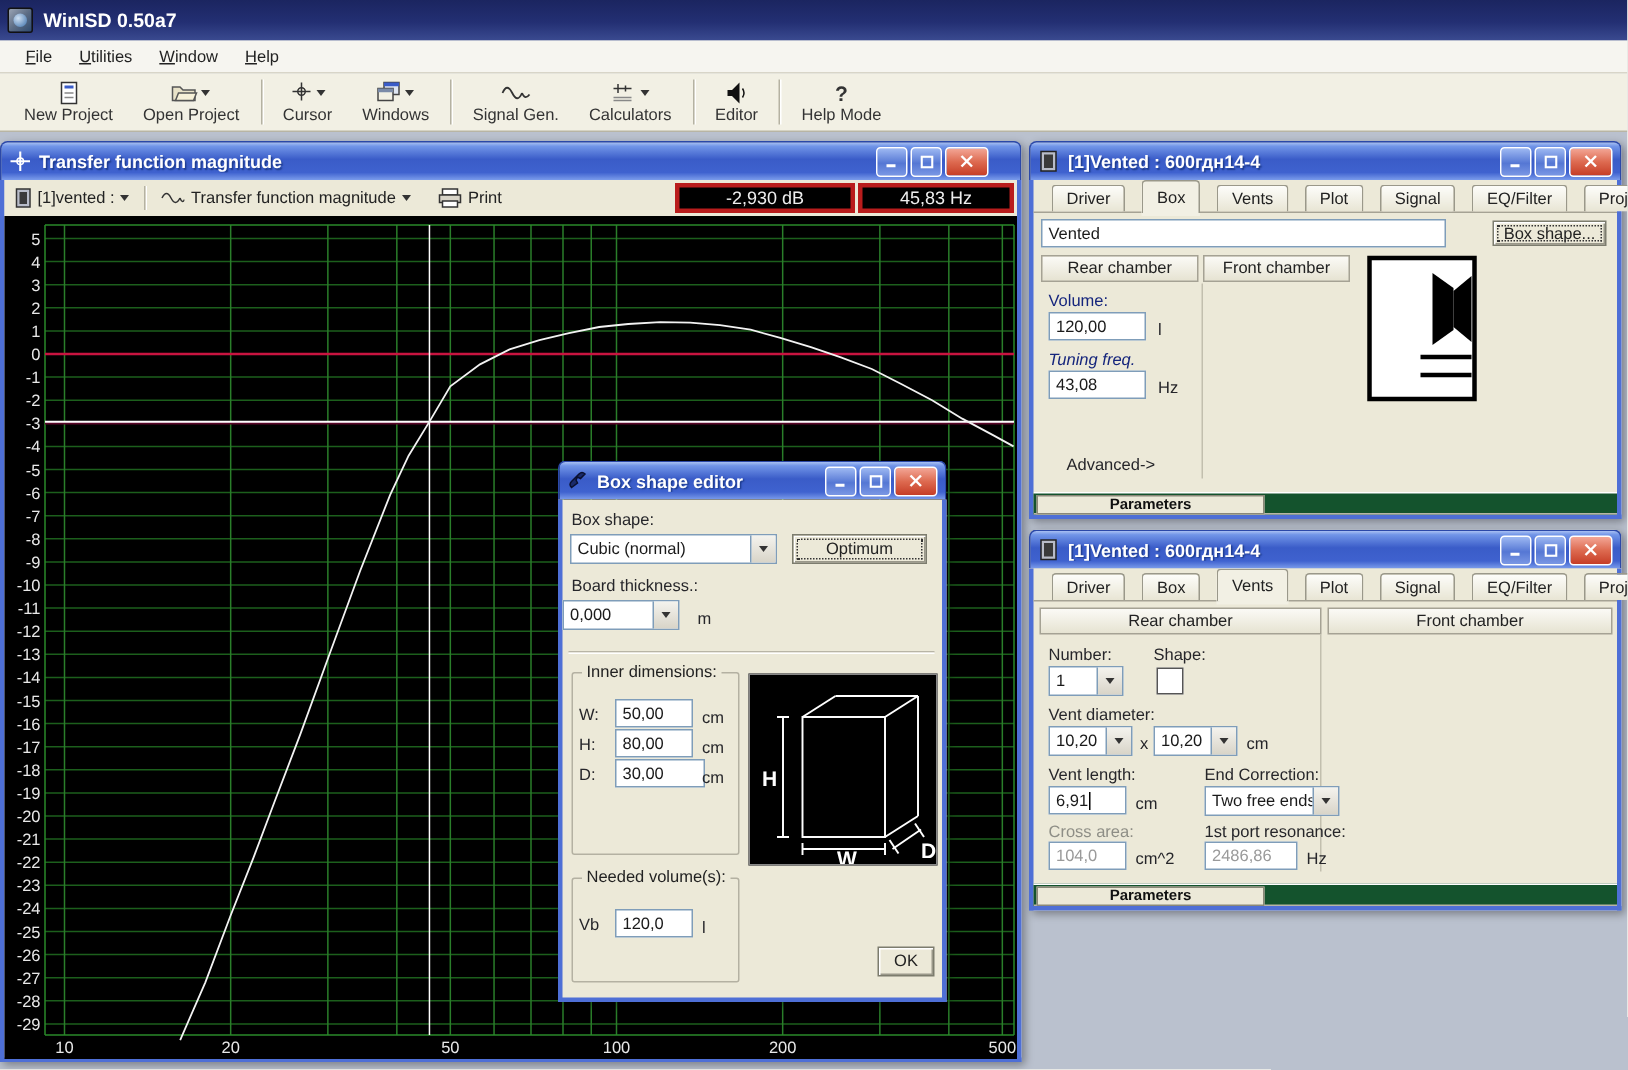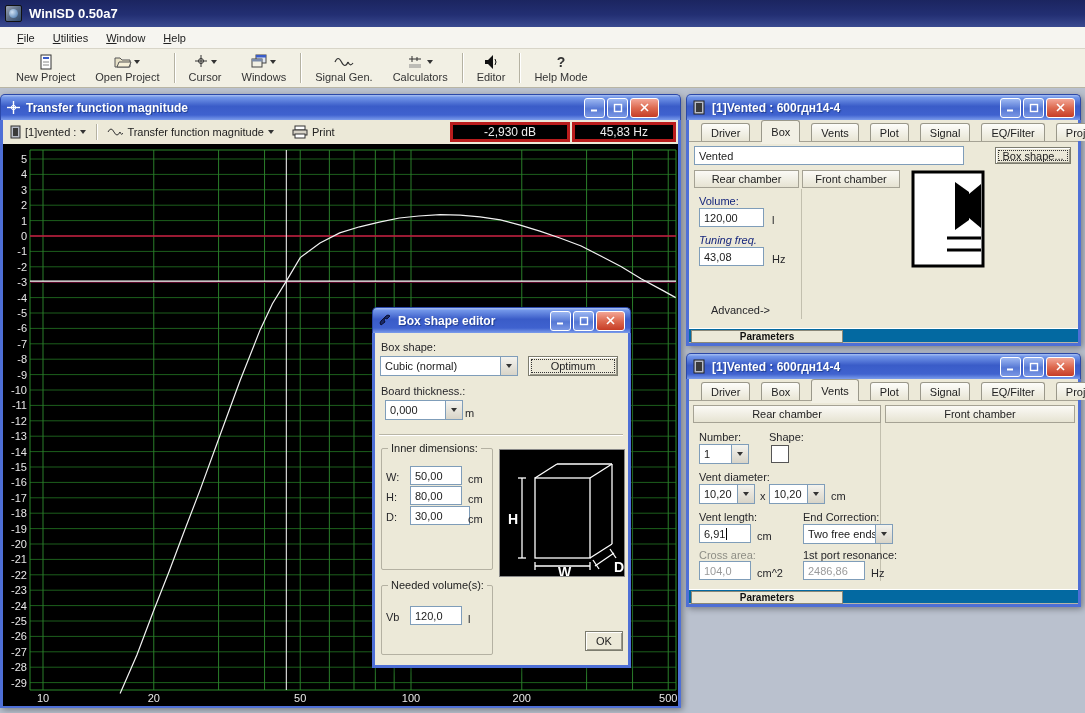--- a/index.html
+++ b/index.html
@@ -58,21 +58,21 @@
   .tab { padding:3px 9px 3px; border:1px solid #9a988a; border-bottom:none; border-radius:3px 3px 0 0;
     background:linear-gradient(180deg,#fdfdfa,#e8e5d4); margin-right:1px; height:18px; color:#222;margin-left:10px; }
   .tab.active { background:#f2f0e4; height:22px; position:relative; top:1px; padding-top:5px; box-shadow:0 2px 0 #f2f0e4; }
   .chamber-tab { border:1px solid #a5a294; background:linear-gradient(180deg,#fbfaf6,#e6e3d2);
     text-align:center; padding:2px 0; color:#222; }
   .group { position:absolute; border:1px solid #b4b1a2; border-radius:2px; }
   .group > .gtitle { position:absolute; top:-7px; left:6px; background:#ece9d8; padding:0 3px; color:#222; }
   .flabel { position:absolute; white-space:nowrap; color:#15257c; }
   .flabel.plain { color:#26262a; }
   .flabel.dim { color:#8e8e86; }
-  .params-bar { position:absolute; left:0; right:0; bottom:0; height:15px; background:#0369a1;
+  .params-bar { position:absolute; left:0; right:0; bottom:0; height:15px; background:#14532d;
     border-top:1px solid #fff; box-shadow:inset 0 -1px 0 #b8b5a6; }
   .params-tab { position:absolute; left:2px; top:1px; width:152px; height:13px; background:#ece9d8;
     border:1px solid #8a8878; font-weight:bold; font-size:10px; text-align:center; color:#111; }
 
   
   #transfer-win { left:0; top:94px; width:681px; height:614px; z-index:1; }
   #transfer-win .xp-body { height:588px; padding:0; }
   .plot-toolbar { height:24px; background:#ece9d8; display:flex; align-items:center; padding:2px 2px; gap:2px; }
   .ddl { display:flex; align-items:center; gap:4px; padding:2px 5px; height:20px; color:#222; }
   .readout { background:#000; color:#eee; height:20px; display:flex; align-items:center; justify-content:center;
@@ -538,21 +538,21 @@
     <div class="xp-body">
       <span class="flabel plain" style="left:6px;top:8px;">Box shape:</span>
       <div class="combo" style="position:absolute;left:5px;top:23px;width:138px;">
         <span class="cval">Cubic (normal)</span>
         <span class="cbtn">
             <span class="caret-dn"></span>
           </span>
       </div>
       <div class="btn3d focus" style="position:absolute;left:153px;top:23px;width:90px;height:20px;">Optimum</div>
       <span class="flabel plain" style="left:6px;top:52px;">Board thickness.:</span>
-      <div class="combo" style="position:absolute;left:10px;top:67px;width:78px;">
+      <div class="combo" style="position:absolute;left:0;top:67px;width:78px;">
         <span class="cval">0,000</span>
         <span class="cbtn">
             <span class="caret-dn"></span>
           </span>
       </div>
       <span class="flabel plain" style="left:90px;top:74px;">m</span>
       <div class="sep-line" style="left:4px;top:101px;width:244px;"></div>
 
       <div class="group" style="left:6px;top:115px;width:112px;height:122px;">
         <span class="gtitle">Inner dimensions:</span>

